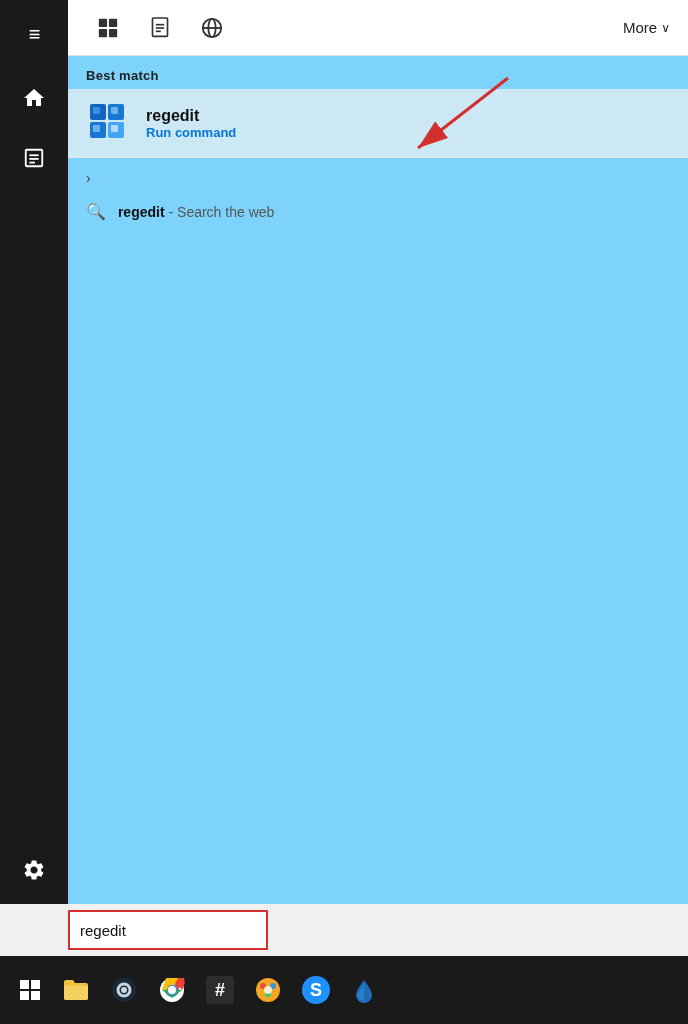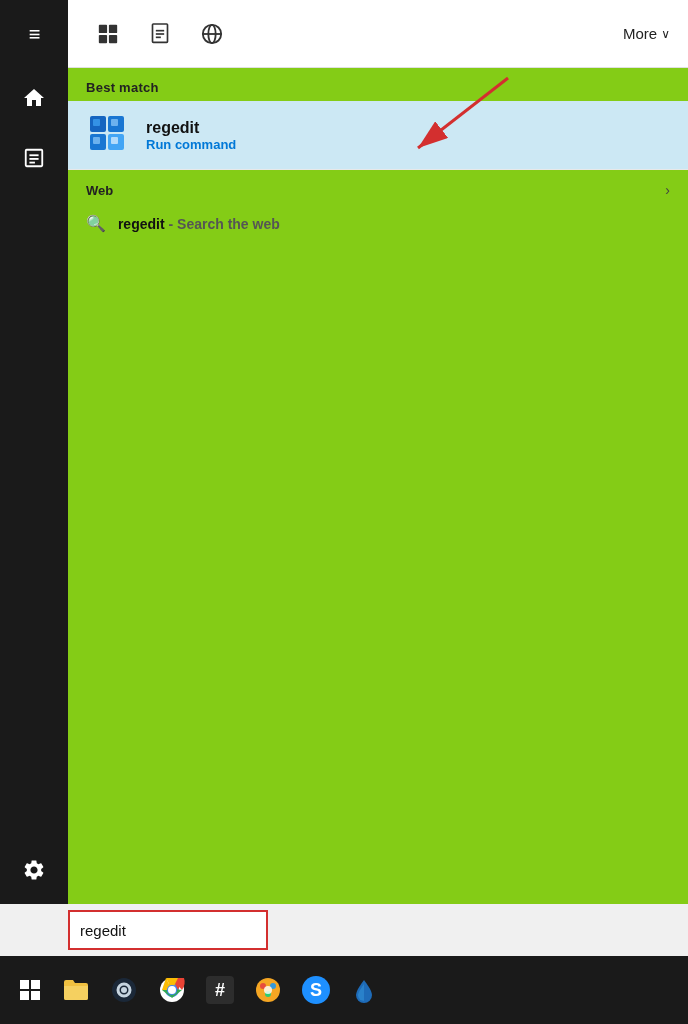--- a/index.html
+++ b/index.html
@@ -63,21 +63,21 @@
       flex-direction: column;
       height: 100%;
       position: relative;
     }
 
     
     .top-bar {
       display: flex;
       align-items: center;
       padding: 0 18px;
-      height: 68px;
+      height: 56px;
       border-bottom: 1px solid #e0e0e0;
       background: #fff;
     }
 
     .top-bar-icon {
       width: 44px;
       height: 44px;
       display: flex;
       align-items: center;
       justify-content: center;
@@ -94,21 +94,21 @@
       font-size: 15px;
       color: #222;
       cursor: pointer;
       font-weight: 400;
     }
 
     
     .results-area {
       flex: 1;
       overflow-y: auto;
-      background: #84cc16;
+      background: #7dd3fc;
     }
 
     .section-header {
       padding: 12px 18px 6px 18px;
       font-size: 13px;
       font-weight: 600;
       color: #222;
       letter-spacing: 0.02em;
     }
 
@@ -173,21 +173,21 @@
     }
     .web-result-text {
       font-size: 14px;
       color: #111;
     }
     .web-result-text .query-text {
       font-weight: 600;
     }
     .web-result-text .suffix {
       color: #555;
-      font-weight: 700;
+      font-weight: 400;
     }
 
     
     .red-arrow {
       position: absolute;
       top: 68px;
       left: 290px;
       width: 160px;
       height: 100px;
       pointer-events: none;
@@ -362,21 +362,20 @@
       <svg class="red-arrow" viewBox="0 0 160 100">
         <defs>
           <marker id="arrowhead" markerWidth="10" markerHeight="7" refX="10" refY="3.5" orient="auto">
             <polygon points="0 0, 10 3.5, 0 7" fill="#d32f2f"></polygon>
           </marker>
         </defs>
         <line x1="150" y1="10" x2="60" y2="80" stroke="#d32f2f" stroke-width="3" marker-end="url(#arrowhead)"></line>
       </svg>
 
       <div class="web-section-header">
-        <span class="web-section-label">Web</span>
         <span class="web-chevron">›</span>
       </div>
 
       <div class="web-result">
         <span class="web-result-icon">🔍</span>
         <span class="web-result-text">
           <span class="query-text">regedit</span><span class="suffix"> - Search the web</span>
         </span>
       </div>
 

